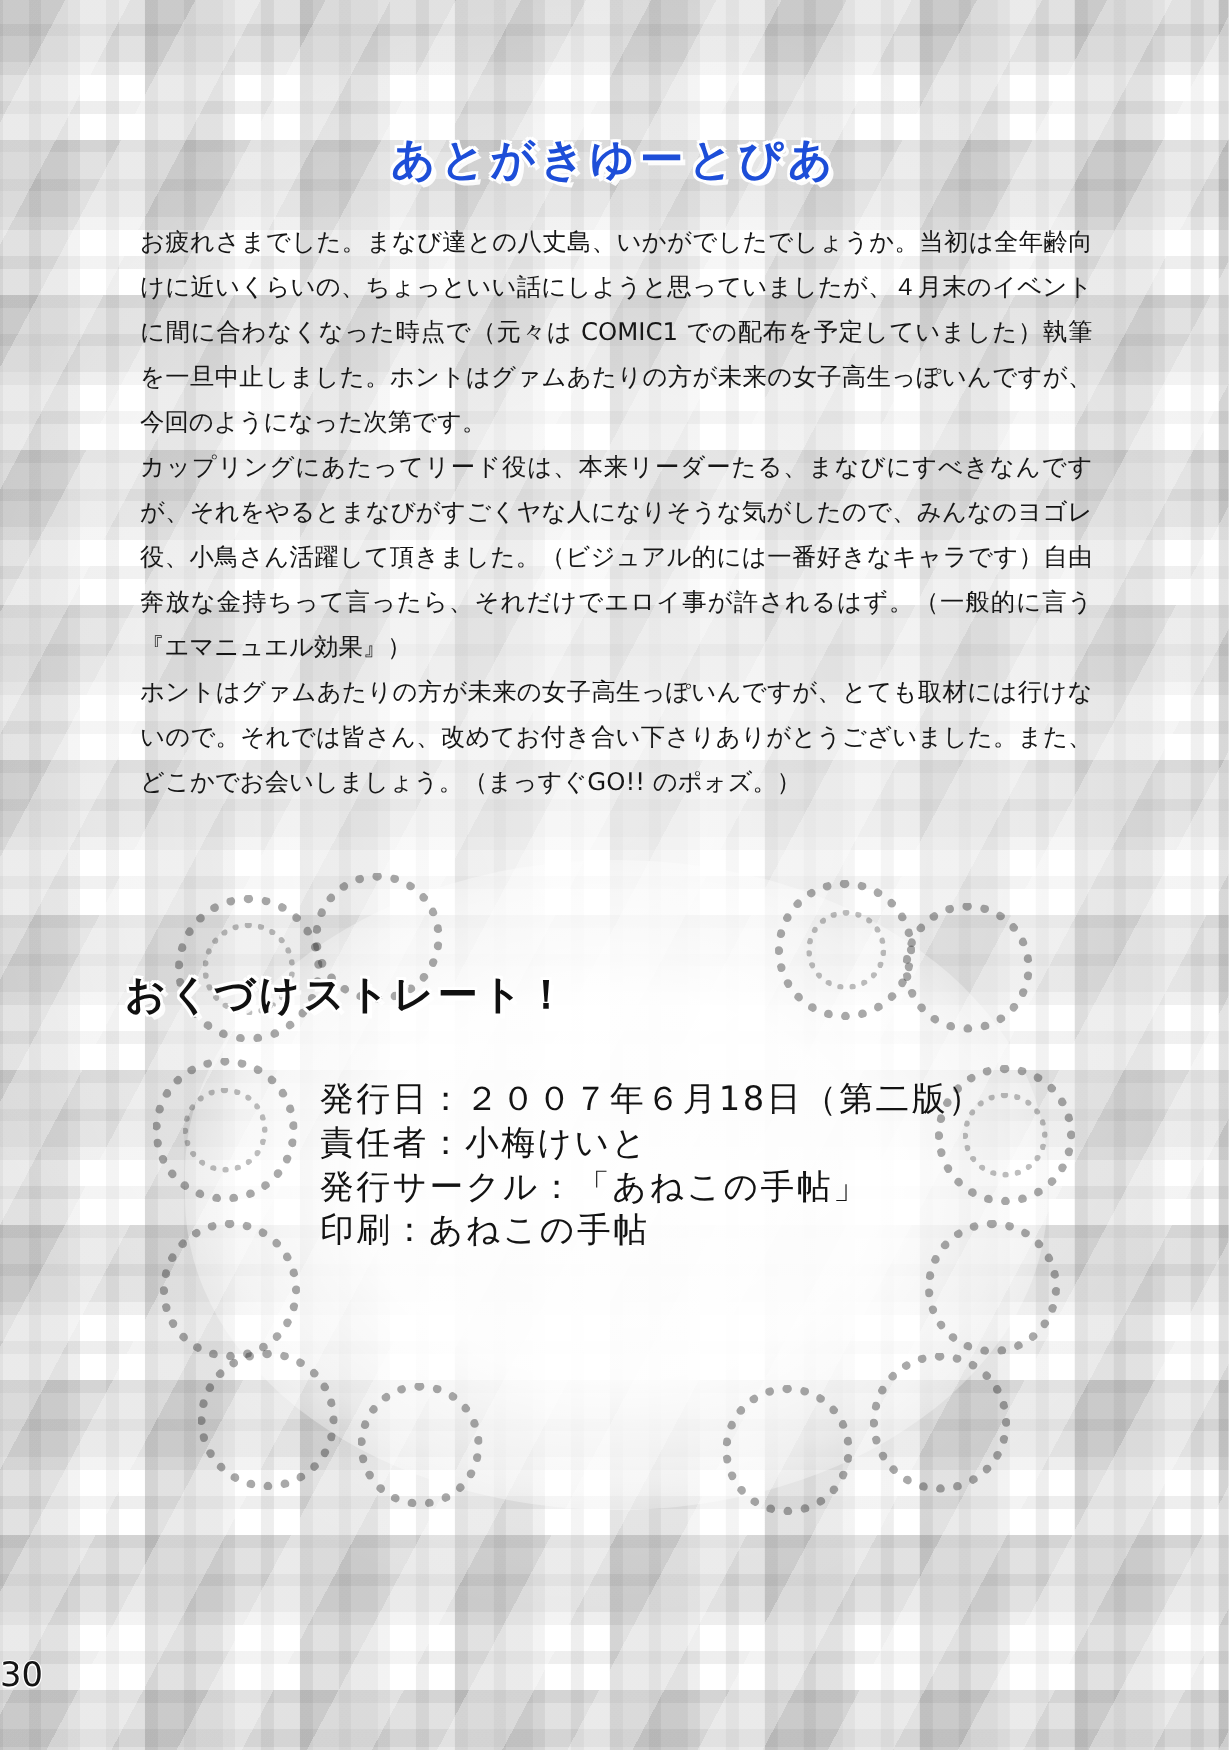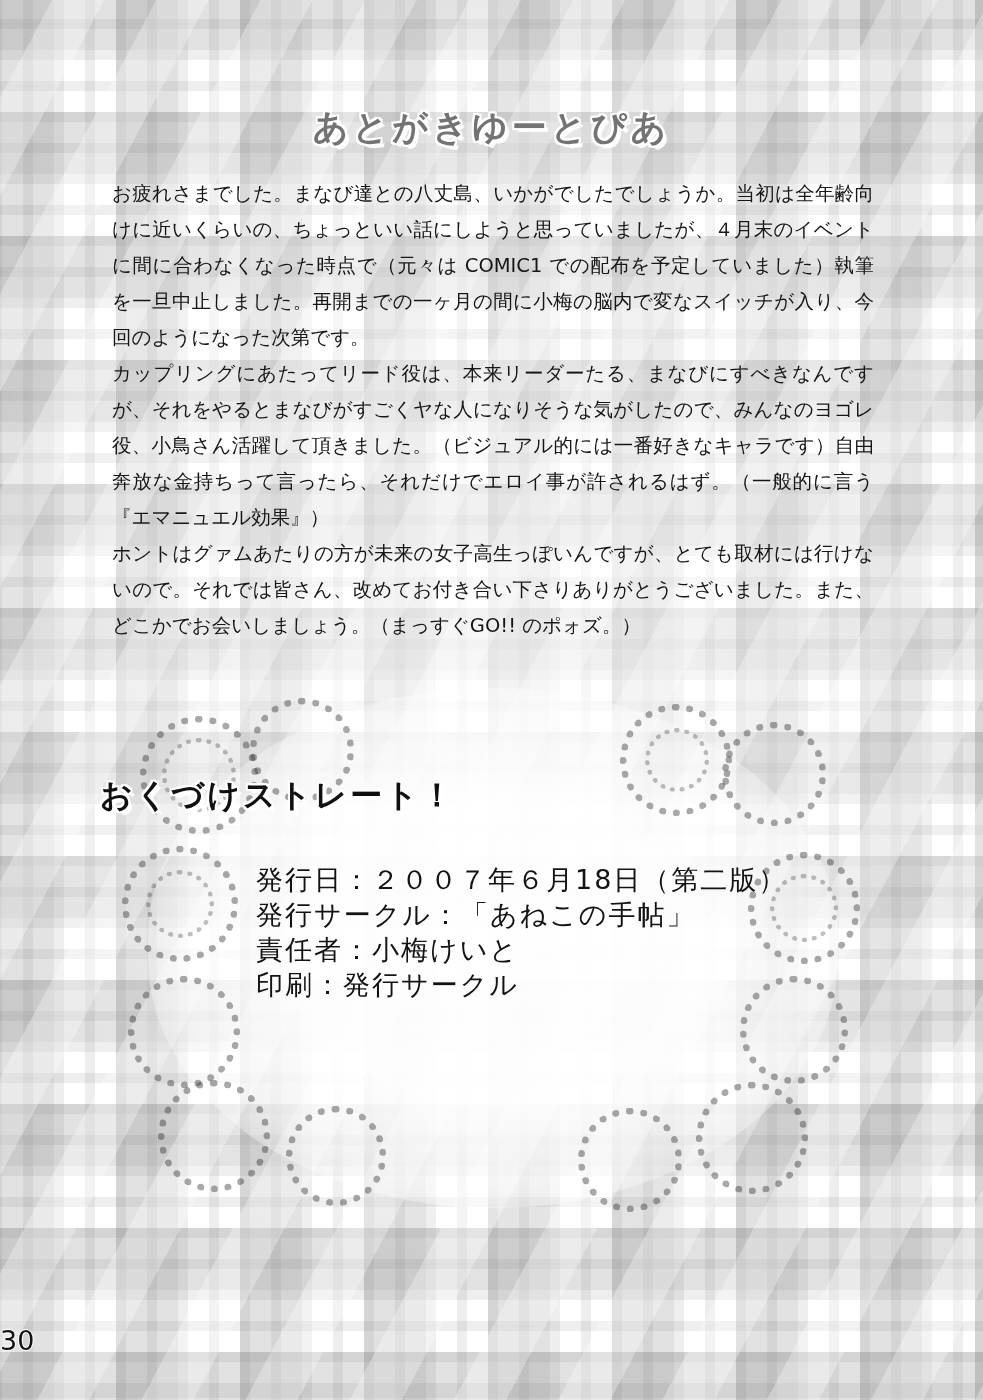--- a/index.html
+++ b/index.html
@@ -66,21 +66,21 @@
   .afterword-title {
     position: absolute;
     left: 0;
     right: 0;
     top: 104px;
     text-align: center;
     font-family: "DejaVu Sans", sans-serif;
     font-size: 35px;
     font-weight: bold;
     letter-spacing: 4px;
-    color: #737373;
+    color: #1d4ed8;
     text-shadow:
       2px 0 0 #fff, -2px 0 0 #fff, 0 2px 0 #fff, 0 -2px 0 #fff,
       2px 2px 0 #fff, -2px 2px 0 #fff, 2px -2px 0 #fff, -2px -2px 0 #fff,
       4px 4px 0 rgba(255,255,255,0.9);
   }
 
   .afterword-body {
     position: absolute;
     left: 112px;
     top: 176px;
@@ -185,21 +185,21 @@
 
 <div id="bg"></div>
 <div id="bg-streaks"></div>
 <div id="bg-vignette"></div>
 
 <div id="page">
 
   <div class="afterword-title">あとがきゆーとぴあ</div>
 
   <div class="afterword-body">
-    <p>お疲れさまでした。まなび達との八丈島、いかがでしたでしょうか。当初は全年齢向けに近いくらいの、ちょっといい話にしようと思っていましたが、４月末のイベントに間に合わなくなった時点で（元々は COMIC1 での配布を予定していました）執筆を一旦中止しました。再開までの一ヶ月の間に小梅の脳内で変なスイッチが入り、今回のようになった次第です。</p>
+    <p>お疲れさまでした。まなび達との八丈島、いかがでしたでしょうか。当初は全年齢向けに近いくらいの、ちょっといい話にしようと思っていましたが、４月末のイベントに間に合わなくなった時点で（元々は COMIC1 での配布を予定していました）執筆を一旦中止しました。ホントはグァムあたりの方が未来の女子高生っぽいんですが、今回のようになった次第です。</p>
     <p>カップリングにあたってリード役は、本来リーダーたる、まなびにすべきなんですが、それをやるとまなびがすごくヤな人になりそうな気がしたので、みんなのヨゴレ役、小鳥さん活躍して頂きました。（ビジュアル的には一番好きなキャラです）自由奔放な金持ちって言ったら、それだけでエロイ事が許されるはず。（一般的に言う『エマニュエル効果』）</p>
     <p>ホントはグァムあたりの方が未来の女子高生っぽいんですが、とても取材には行けないので。それでは皆さん、改めてお付き合い下さりありがとうございました。また、どこかでお会いしましょう。（まっすぐGO!! のポォズ。）</p>
   </div>
 
   <div id="colophon">
     <div id="colophon-halo"></div>
 
     <div class="knot-ring knot-a" style="left:40px;  top:40px;  width:118px; height:118px;"></div>
     <div class="knot-ring knot-b" style="left:62px;  top:62px;  width:74px;  height:74px;"></div>
     <div class="knot-ring knot-a" style="left:150px; top:22px; width:104px; height:104px;"></div>
@@ -216,21 +216,21 @@
 
     <div class="knot-ring knot-a" style="left:58px;  top:404px; width:112px; height:112px;"></div>
     <div class="knot-ring knot-a" style="left:186px; top:430px; width:100px; height:100px;"></div>
     <div class="knot-ring knot-a" style="left:478px; top:432px; width:104px; height:104px;"></div>
     <div class="knot-ring knot-a" style="left:596px; top:406px; width:112px; height:112px;"></div>
 
     <div class="colophon-title">おくづけストレート！</div>
 
     <div class="colophon-lines">
       <div>発行日：２００７年６月18日（第二版）</div>
+      <div>責任者：小梅けいと</div>
       <div>発行サークル：「あねこの手帖」</div>
-      <div>責任者：小梅けいと</div>
-      <div>印刷：発行サークル</div>
+      <div>印刷：あねこの手帖</div>
     </div>
 
   </div>
 
   <div class="page-number">30</div>
 </div>
 
 </body></html>

